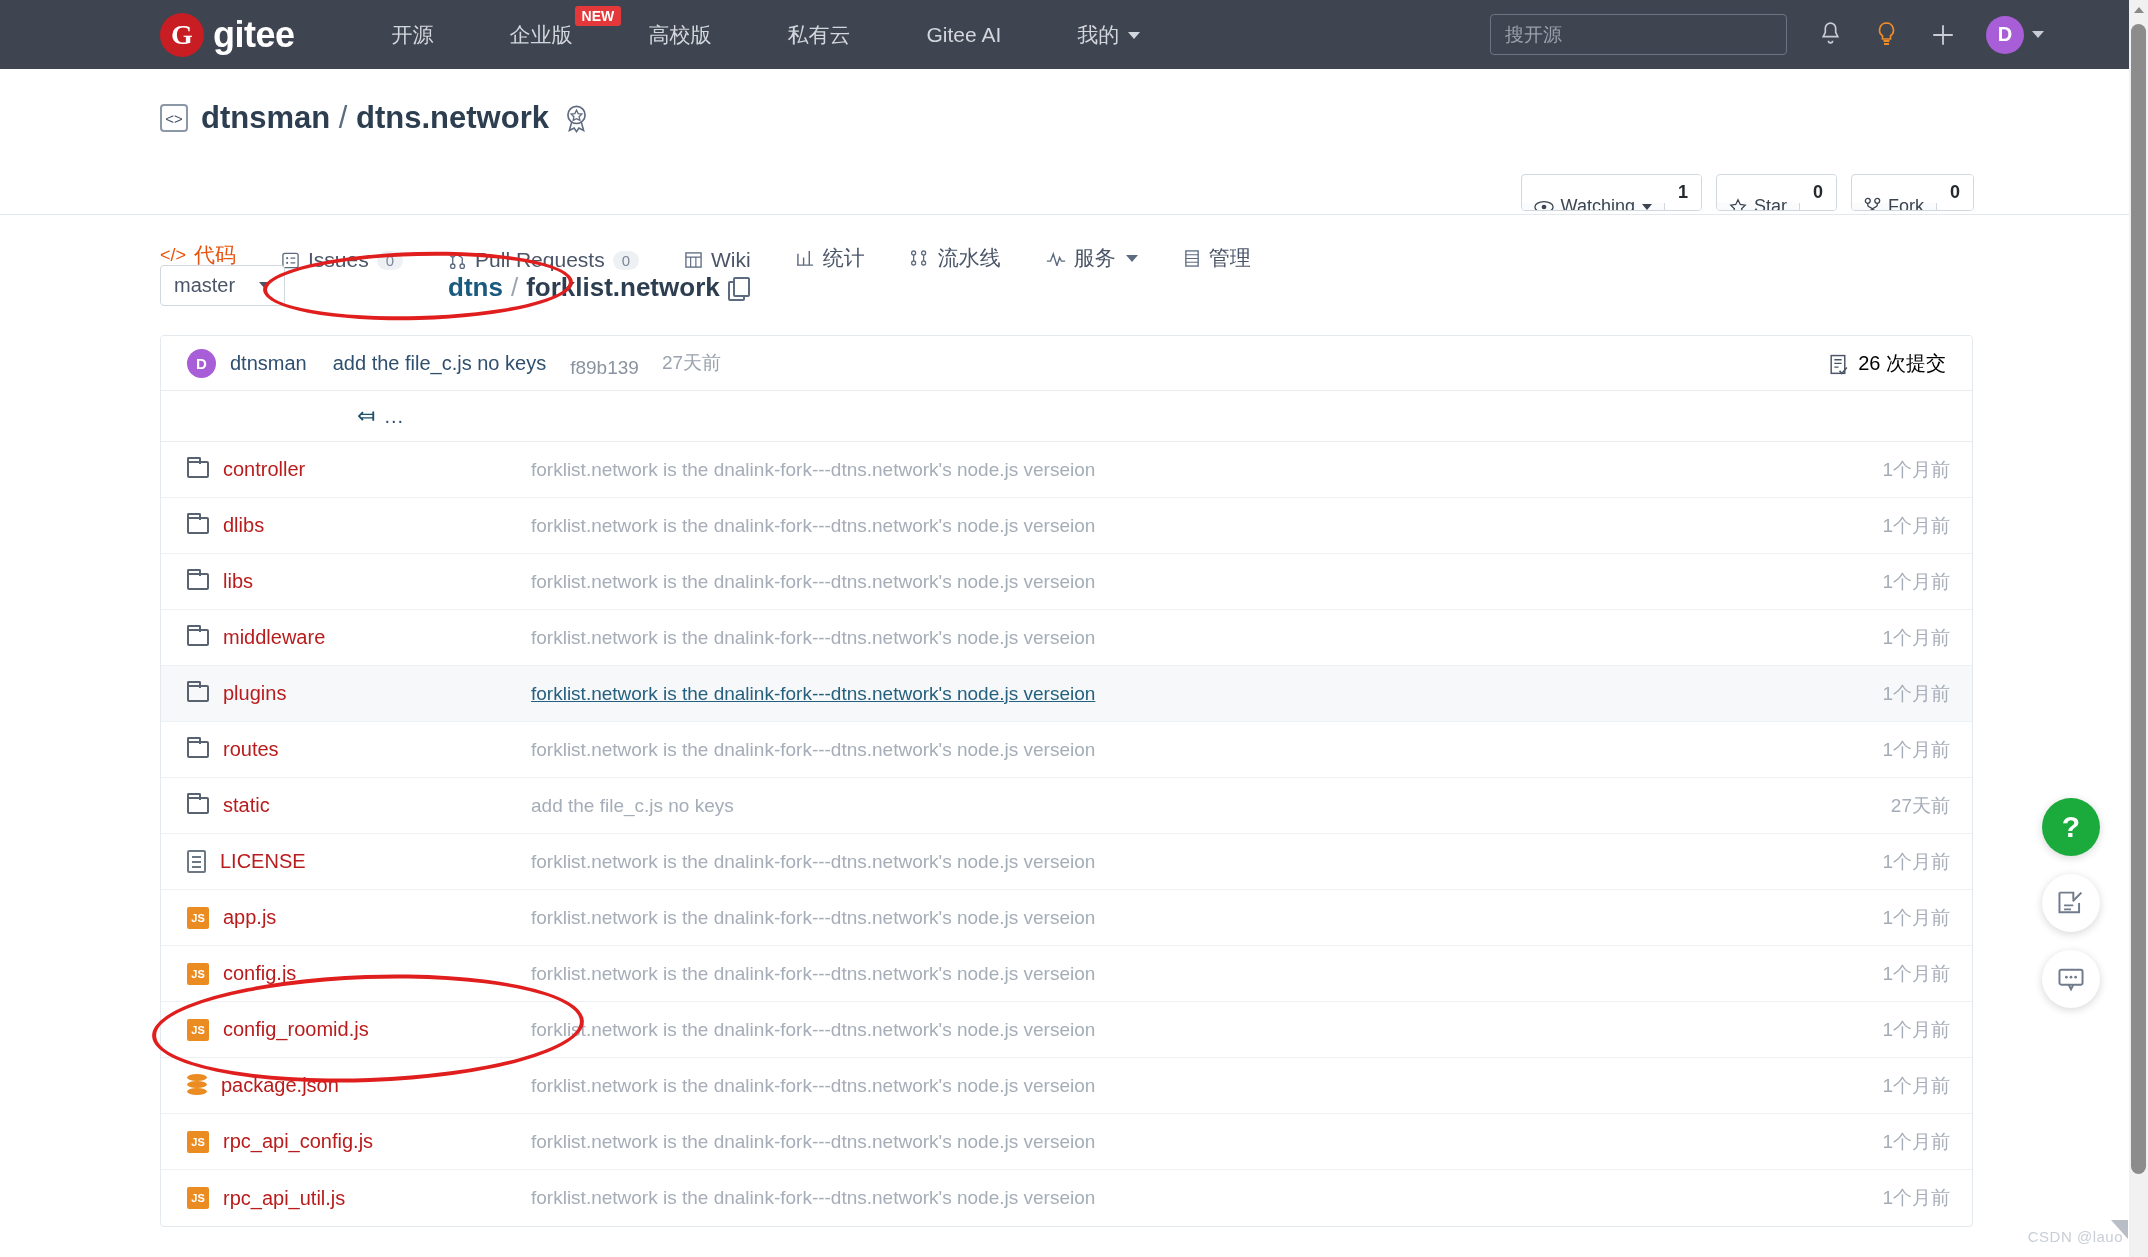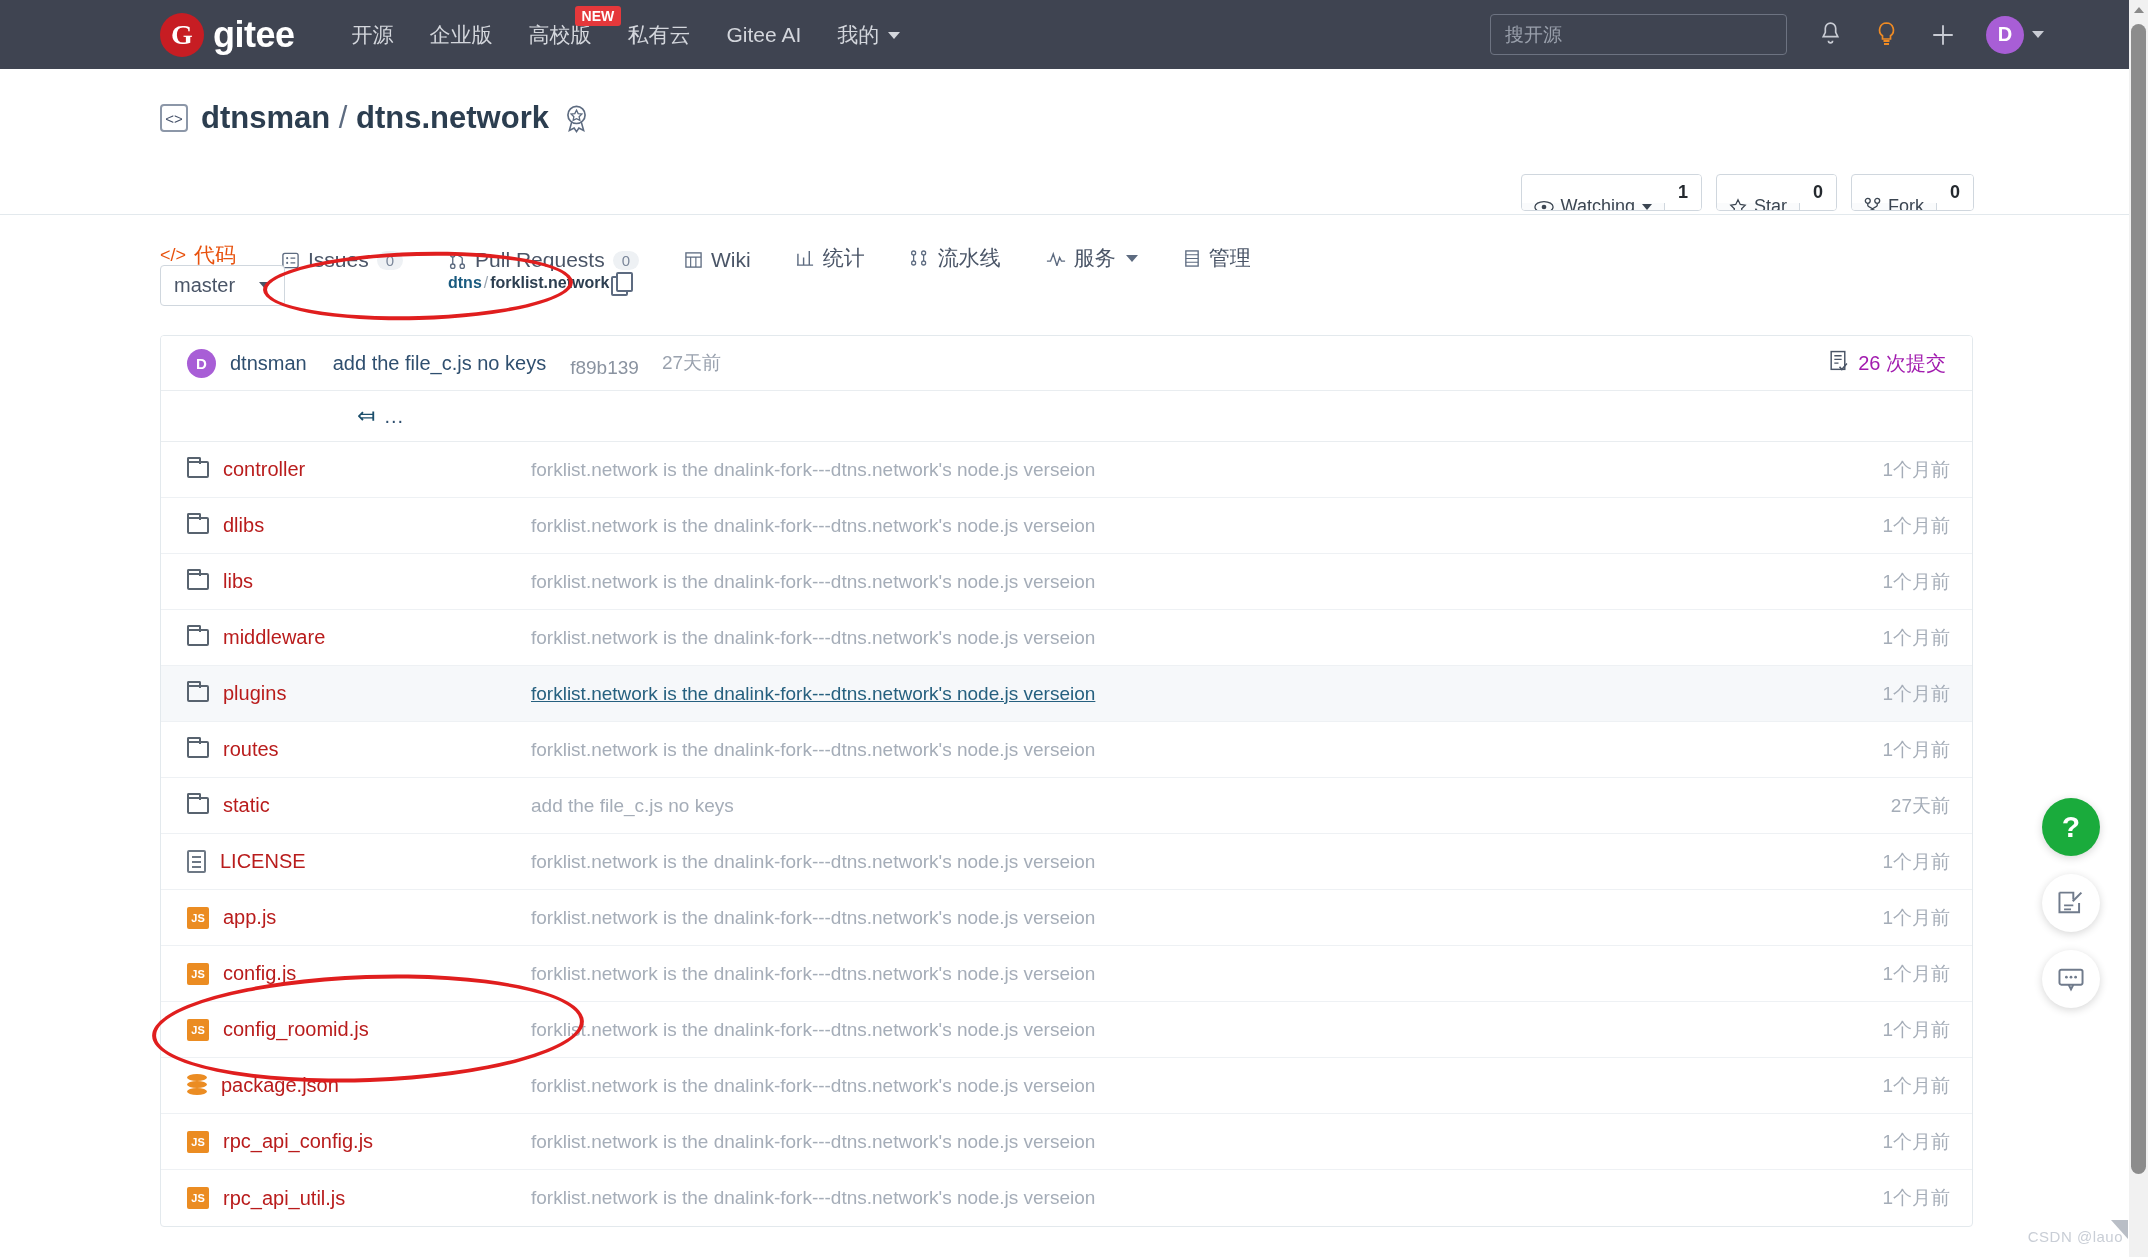--- a/index.html
+++ b/index.html
@@ -25,21 +25,21 @@
   }
   .logo-mark .g{
     color:#fff;font-size:28px;font-weight:bold;line-height:1;
     font-family:"Liberation Serif",serif;
   }
   .logo-text{
     color:#fff;font-size:36px;font-weight:bold;margin-left:9px;letter-spacing:-0.5px;
   }
   .nav-links{ display:flex; align-items:center; margin-left:57px; position:relative;}
   .nav-links a{
-    color:#d3d6dc; font-size:21px; text-decoration:none; margin-right:36px; white-space:nowrap;
+    color:#d3d6dc; font-size:21px; text-decoration:none; margin-right:36px; white-space:nowrap;margin-left:40px;
   }
   .nav-links a.has-caret::after{
     content:""; display:inline-block; margin-left:9px; vertical-align:middle;
     border-left:6px solid transparent;border-right:6px solid transparent;border-top:7px solid #d3d6dc;
   }
   .new-badge{
     position:absolute; left:223px; top:-15px;
     background:#e5383b;color:#fff;font-size:14px;font-weight:bold;
     padding:2px 7px; border-radius:3px; line-height:1.2;
   }
@@ -100,21 +100,21 @@
     border-left:6px solid transparent;border-right:6px solid transparent;border-top:7px solid #5d6b80;
   }
 
   
   #file-toolbar{ position:absolute; left:160px; top:255px; width:1813px; height:60px; }
   #branch-btn{
     position:absolute;left:0;top:10px;height:41px;border:1px solid #d0d7de;border-radius:4px;background:#fff;
     display:flex;align-items:center;padding:0 13px;gap:24px;color:#4a5567;font-size:20px;cursor:pointer;
   }
   #breadcrumb{
-    position:absolute;left:288px;top:17px;display:flex;align-items:center;gap:2px;font-size:16px;font-weight:bold;
+    position:absolute;left:288px;top:17px;display:flex;align-items:center;gap:8px;font-size:26px;font-weight:bold;
   }
   #breadcrumb .crumb-link{ color:#195a7f; cursor:pointer;}
   #breadcrumb .crumb-sep{ color:#9aa5b1; font-weight:normal;}
   #breadcrumb .crumb-cur{ color:#2c3e50;}
   .copy-icon{ width:19px;height:21px;position:relative; cursor:pointer;}
   .copy-icon::before{content:"";position:absolute;left:0;top:4px;width:13px;height:16px;border:2px solid #5d6b80;border-radius:2px;}
   .copy-icon::after{content:"";position:absolute;left:5px;top:0;width:13px;height:16px;border:2px solid #5d6b80;border-radius:2px;background:#fff;}
 
   #toolbar-right{ position:absolute; right:0; top:5px; display:flex; align-items:center; gap:0px;}
   #toolbar-right .t-icon{ width:52px;height:50px;display:flex;align-items:center;justify-content:center;cursor:pointer;}
@@ -134,21 +134,21 @@
     height:55px;display:flex;align-items:center;padding:0 26px;border-bottom:1px solid #e9edf0;background:#fff;
   }
   .avatar-sm{
     width:29px;height:29px;border-radius:50%;background:#a85ed6;color:#fff;
     display:flex;align-items:center;justify-content:center;font-size:15px;font-weight:bold;flex:none;
   }
   #commit-bar .author{ margin-left:14px;color:#2f4f6f;font-size:20px;cursor:pointer;}
   #commit-bar .msg{ margin-left:26px;color:#2f4f6f;font-size:20px;cursor:pointer;}
   #commit-bar .sha{ margin-left:24px;color:#8a93a0;font-size:19px;cursor:pointer;margin-top:10px;}
   #commit-bar .when{ margin-left:23px;color:#9aa2ae;font-size:19px;}
-  #commit-count{ margin-left:auto;display:flex;align-items:flex-start;gap:9px;color:#a21caf;font-size:20px;cursor:pointer;}
+  #commit-count{ margin-left:auto;display:flex;align-items:flex-end;gap:9px;color:#000000;font-size:20px;cursor:pointer;}
 
   #parent-row{
     height:51px;display:flex;align-items:center;padding-left:196px;border-bottom:1px solid #e9edf0;
   }
   #parent-row .arrow{ color:#1b4e6b;font-size:22px;line-height:1;}
   #parent-row .dots{ color:#2f4f6f;font-size:20px;margin-left:9px;letter-spacing:1px;}
 
   .frow{
     height:56px;display:flex;align-items:center;border-bottom:1px solid #eef1f4;
   }

